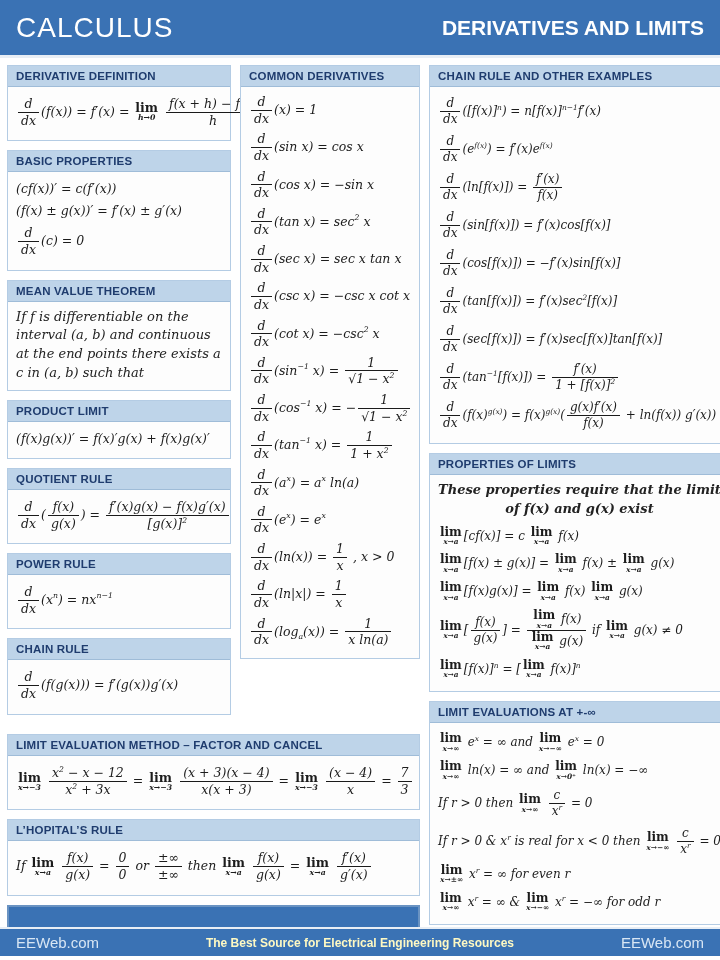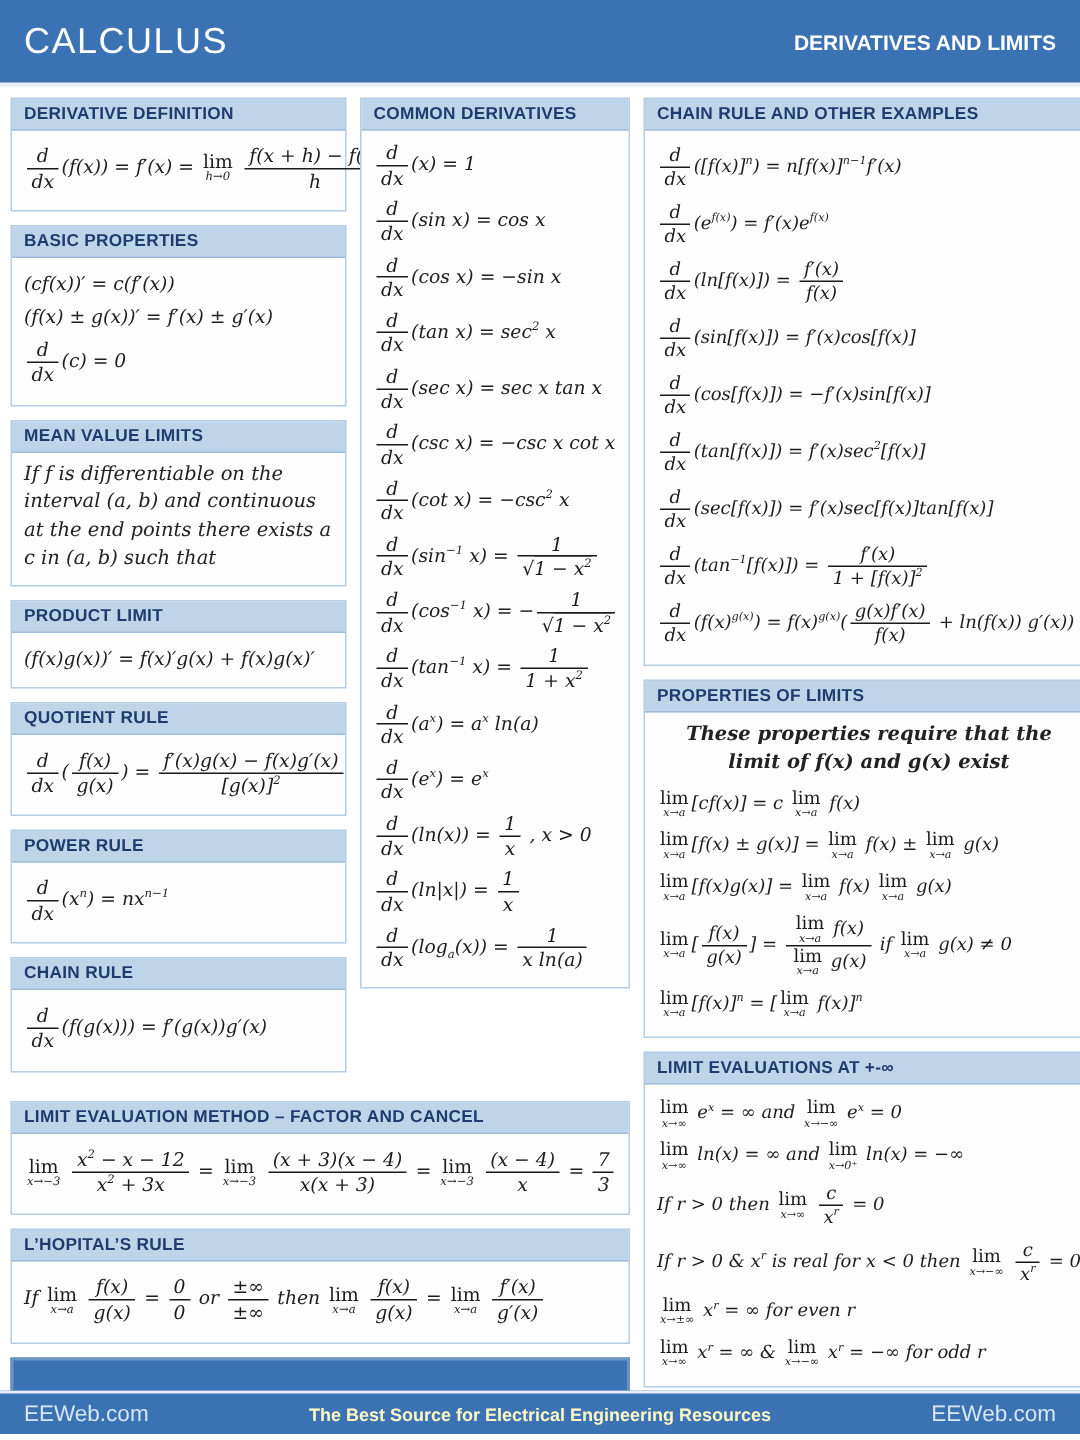--- a/index.html
+++ b/index.html
@@ -1,22 +1,22 @@
 <!DOCTYPE html>
 <html style="--brand_blue: #3A72B4; --section_header_bg: #BED4E9; --section_header_text: #1F3C6E; --card_border: #B4CCE4;"><head>
 <meta charset="utf-8">
 <style>
   * { box-sizing: border-box; margin: 0; padding: 0; }
   html,body { width:720px; height:960px; }
   body { background:#fff; font-family:"Liberation Sans",sans-serif; }
 
   .topbar { height:58px; background:var(--brand_blue,#3A72B4); display:flex; align-items:center;
             justify-content:space-between; padding:0 16px; border-bottom:3px solid #e8eef5; }
-  .title { font-size:24px; font-weight:400; color:#fff; letter-spacing:1px; }
-  .subtitle { font-size:14px; font-weight:700; color:#fff; }
+  .title { font-size:28px; font-weight:400; color:#fff; letter-spacing:1px; }
+  .subtitle { font-size:21px; font-weight:700; color:#fff; }
 
   .content { display:grid; grid-template-columns:224px 180px 1fr; gap:9px; padding:7px 7px 0;
              height:869px; overflow:hidden; align-items:start; align-content:start; }
   .col-left { grid-column:1; grid-row:1; }
   .col-mid { grid-column:2; grid-row:1; }
   .col-span { grid-column:1 / 3; grid-row:2; }
   .col-right { grid-column:3; grid-row:1 / 3; }
 
   .card { border:1px solid var(--card_border,#B4CCE4); background:#FDFDFD; margin-bottom:9px; }
   .card-h { background:var(--section_header_bg,#BED4E9); color:var(--section_header_text,#1F3C6E);
@@ -29,21 +29,21 @@
   .col-mid .formula { margin:5px 0; }
   .col-right .formula { font-size:12px; }
   .center .formula { text-align:center; }
   .note { font-family:"DejaVu Serif",serif; font-style:italic; font-size:13px; color:#222;
           line-height:1.45; margin:4px 0 2px; white-space:normal; }
   .note-center { text-align:center; font-weight:700; }
 
   .frac { display:inline-block; vertical-align:middle; text-align:center; margin:0 2px; }
   .frac > .num { display:block; border-bottom:1px solid #1a1a1a; padding:0 3px; line-height:1.25; }
   .frac > .den { display:block; padding:0 3px; line-height:1.25; }
-  .lim { display:inline-block; vertical-align:middle; text-align:center; margin:0 2px; }
+  .lim { display:inline-block; vertical-align:middle; text-align:center; margin:0 2px;font-weight:bold; }
   .lim .lt { display:block; line-height:1.05; font-style:normal; }
   .lim .lb { display:block; font-size:.62em; line-height:1.1; }
   sup,sub { font-size:.62em; line-height:0; }
   .sqrt .ov { text-decoration:overline; }
 
   .promo { background:var(--brand_blue,#3A72B4); border:2px solid #6A93C2; color:#fff;
            text-align:center; padding:10px 10px 14px; margin-top:1px; }
 
   .bottombar { height:29px; background:var(--brand_blue,#3A72B4); display:flex; align-items:center;
                justify-content:space-between; padding:0 16px; border-top:2px solid #e8eef5; }
@@ -69,21 +69,21 @@
     </section>
     <section class="card">
       <h2 class="card-h">BASIC PROPERTIES</h2>
       <div class="card-b">
           <div class="formula">(cf(x))′ = c(f′(x))</div>
           <div class="formula">(f(x) ± g(x))′ = f′(x) ± g′(x)</div>
           <div class="formula"><span class="frac"><span class="num">d</span><span class="den">dx</span></span>(c) = 0</div>
         </div>
     </section>
     <section class="card">
-      <h2 class="card-h">MEAN VALUE LIMITS</h2>
+      <h2 class="card-h">MEAN VALUE THEOREM</h2>
       <div class="card-b center">
         <p class="note">If f is differentiable on the interval (a, b) and continuous at the end points there exists a c in (a, b) such that</p>
       </div>
     </section>
     <section class="card">
       <h2 class="card-h">PRODUCT LIMIT</h2>
       <div class="card-b">
           <div class="formula">(f(x)g(x))′ = f(x)′g(x) + f(x)g(x)′</div>
         </div>
     </section>

